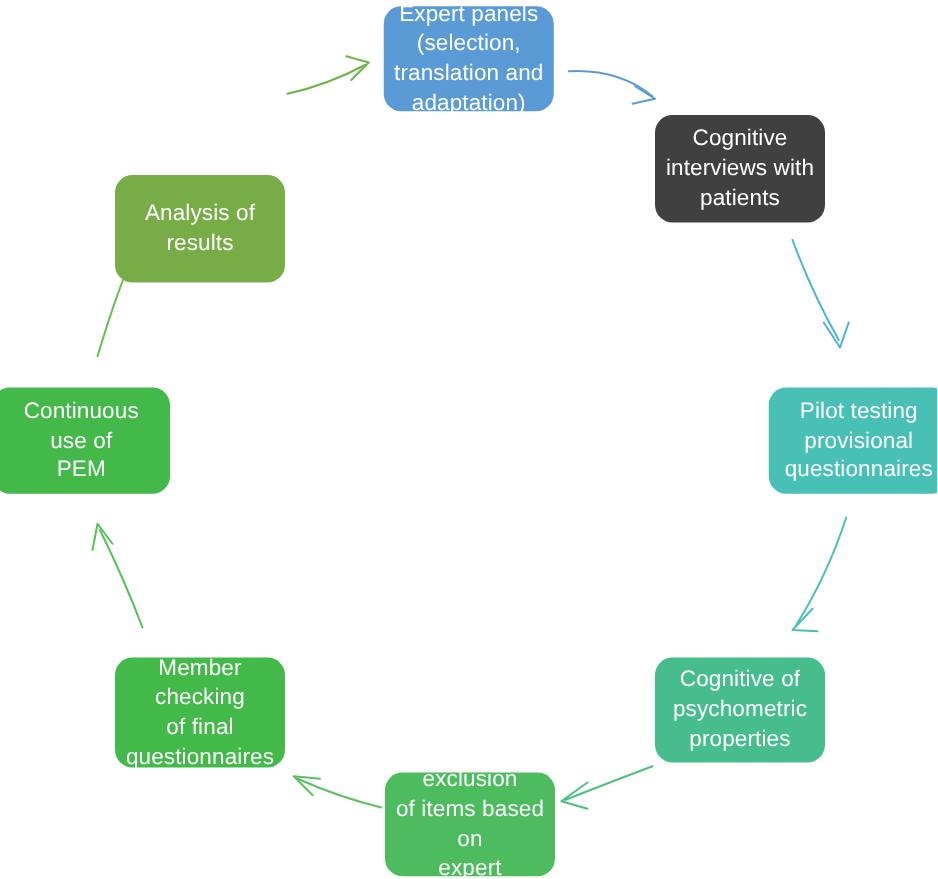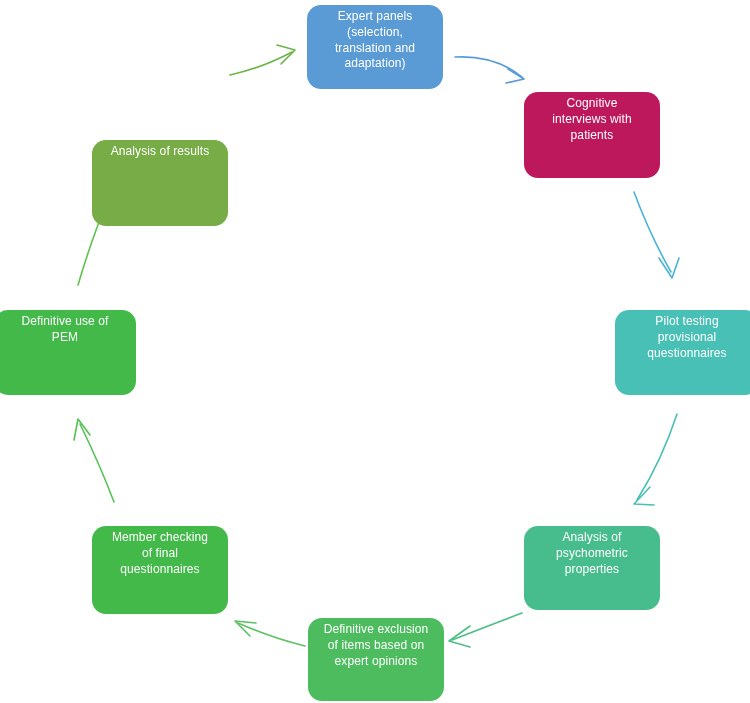--- a/index.html
+++ b/index.html
@@ -24,24 +24,25 @@
     top: 0;
     width: 750px;
     height: 703px;
     pointer-events: none;
   }
   .node {
     position: absolute;
     box-sizing: border-box;
     border-radius: 14px;
     display: flex;
+    align-items: center;
     justify-content: center;
     text-align: center;
     color: #ffffff;
-    font-size: 12px;
+    font-size: 18px;
     line-height: 1.32;
     letter-spacing: 0.1px;
     padding: 4px 8px;
   }
   .node-label {
     display: block;
     width: 100%;
     white-space: pre-line;
   }
   
@@ -102,52 +103,52 @@
     </g>
   </svg>
 
   <div class="node" id="node-expert-panels" style="background:#5B9BD5">
     <span class="node-label">Expert panels
 (selection,
 translation and
 adaptation)</span>
   </div>
 
-  <div class="node" id="node-cognitive" style="background:#be185d">
+  <div class="node" id="node-cognitive" style="background:#404040">
     <span class="node-label">Cognitive
 interviews with
 patients</span>
   </div>
 
   <div class="node" id="node-pilot-testing" style="background:#49C0B6">
     <span class="node-label">Pilot testing
 provisional
 questionnaires</span>
   </div>
 
   <div class="node" id="node-psychometric" style="background:#47BD8D">
-    <span class="node-label">Analysis of
+    <span class="node-label">Cognitive of
 psychometric
 properties</span>
   </div>
 
   <div class="node" id="node-exclusion" style="background:#4CBC5F">
     <span class="node-label">Definitive exclusion
 of items based on
 expert opinions</span>
   </div>
 
   <div class="node" id="node-member-checking" style="background:#43B94A">
     <span class="node-label">Member checking
 of final
 questionnaires</span>
   </div>
 
   <div class="node" id="node-continuous-use" style="background:#43B94A">
-    <span class="node-label">Definitive use of
+    <span class="node-label">Continuous use of
 PEM</span>
   </div>
 
   <div class="node" id="node-analysis-results" style="background:#77AC47">
     <span class="node-label">Analysis of results</span>
   </div>
 
 </div>
 
 </body></html>

